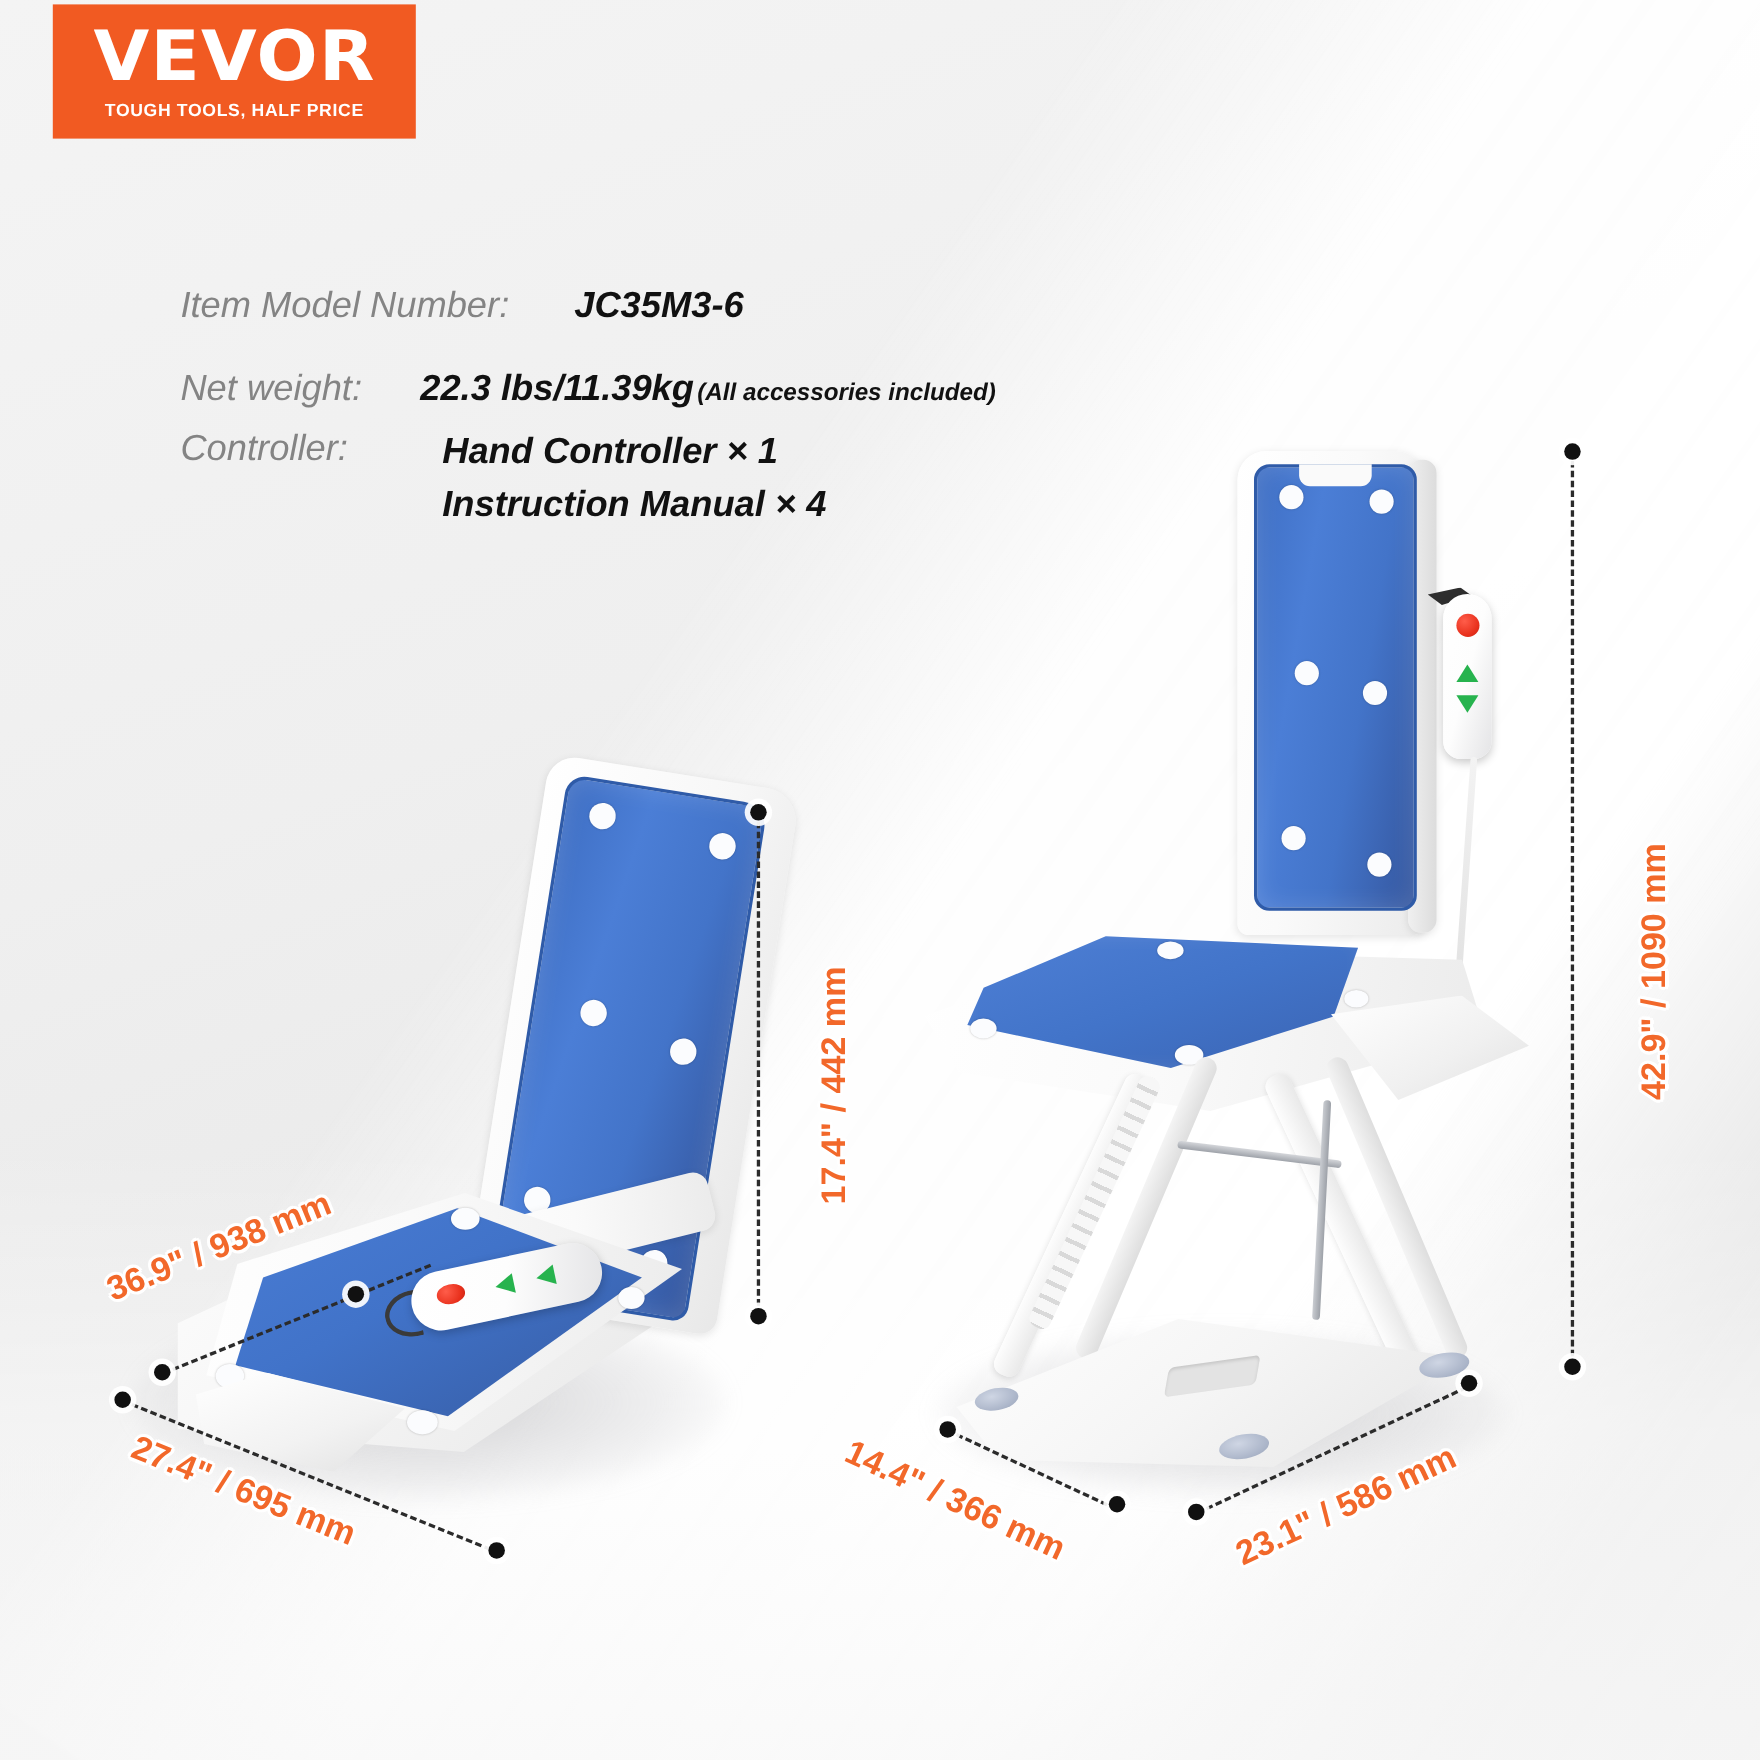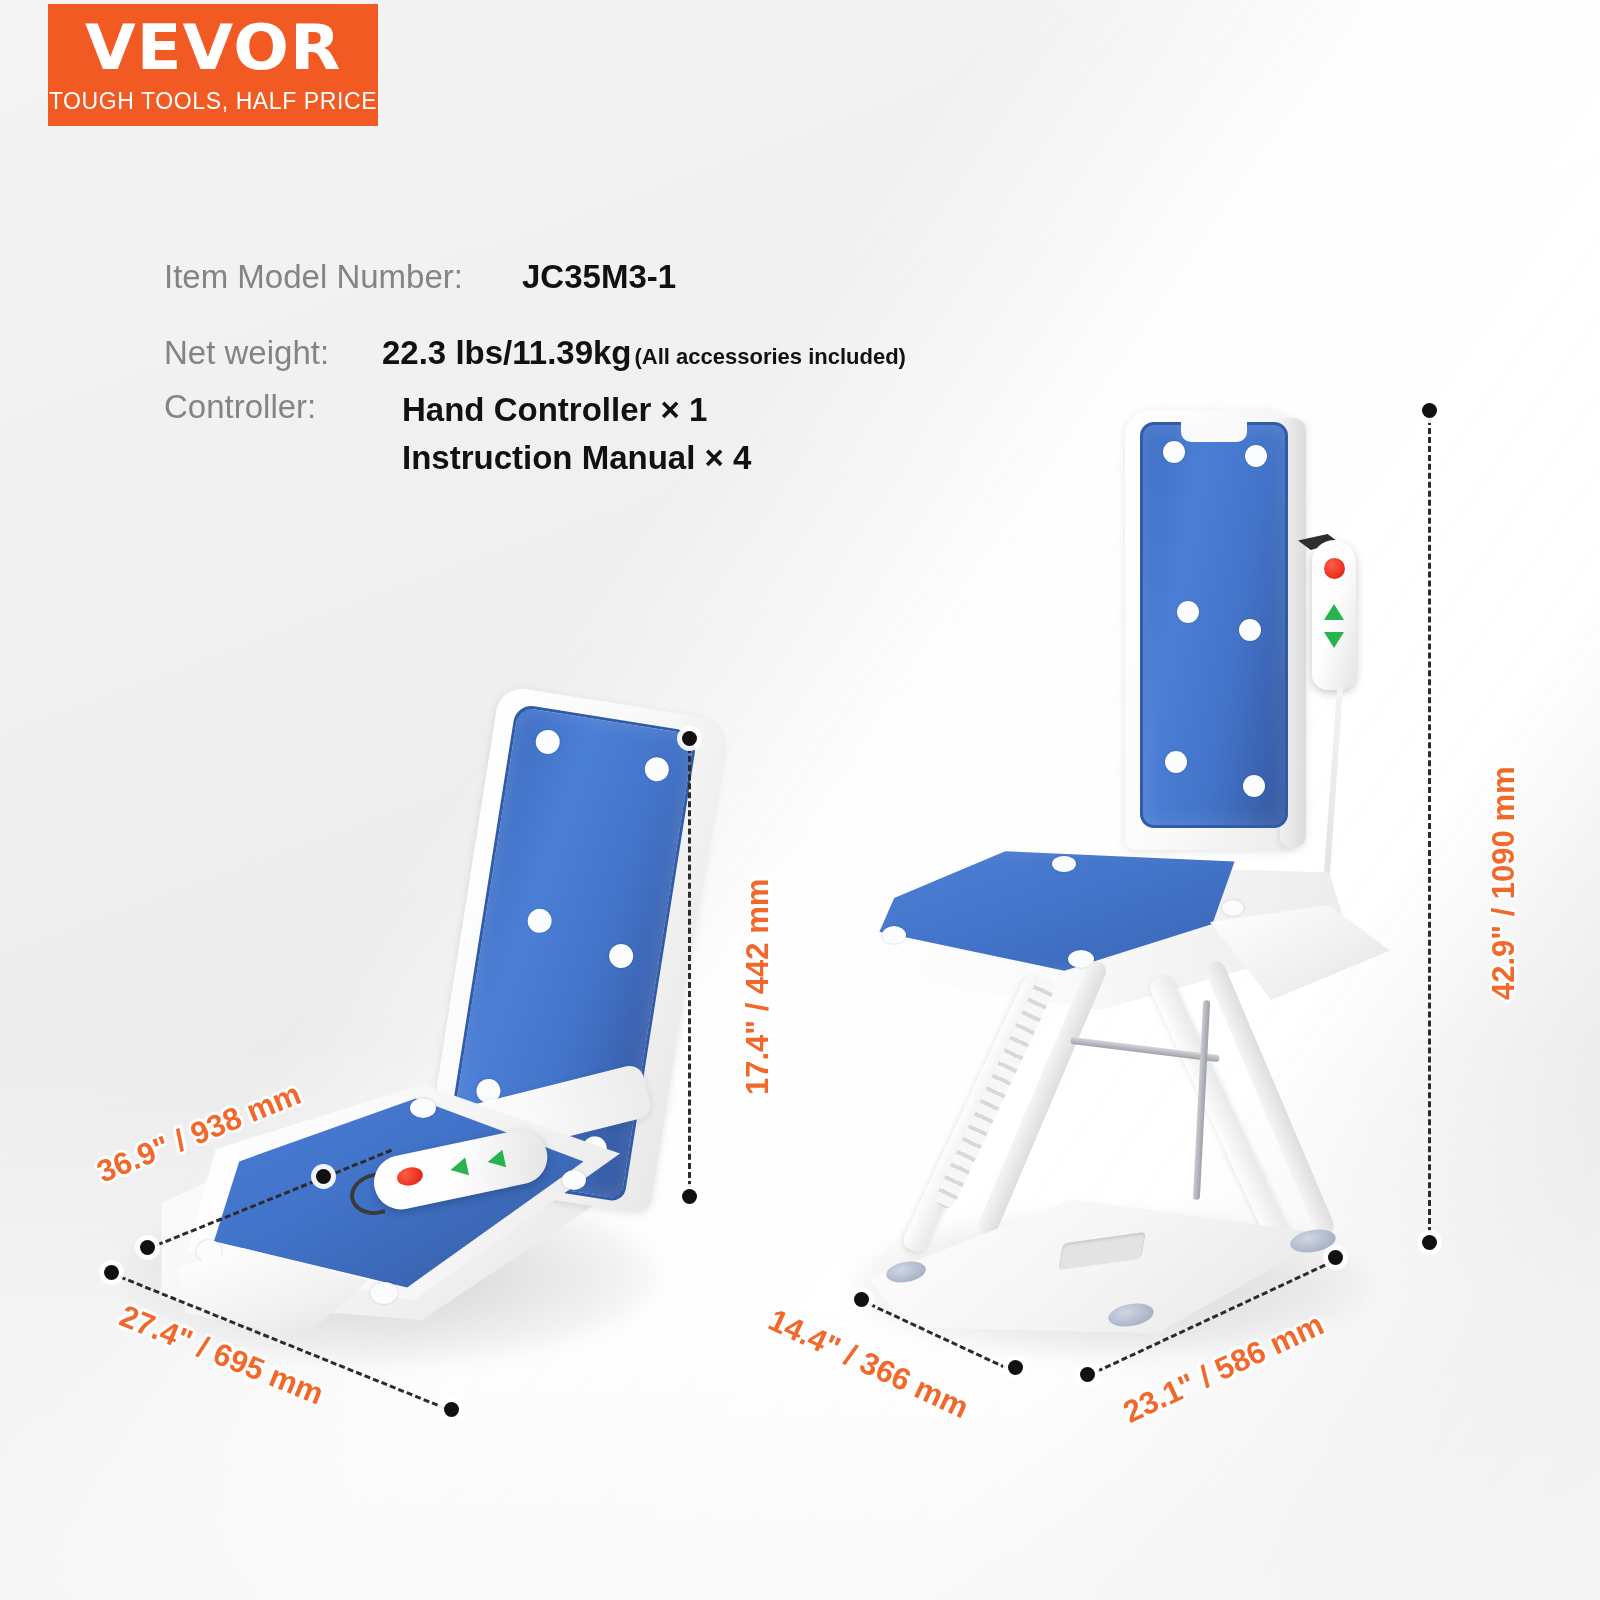--- a/index.html
+++ b/index.html
@@ -58,36 +58,37 @@
     font-family: "DejaVu Sans", sans-serif;
     font-weight: bold;
     font-size: 63px;
     letter-spacing: 1px;
     line-height: 1;
     transform: scaleX(1.04);
   }
   .logo-tag {
     color: #ffffff;
     font-family: "Liberation Sans", sans-serif;
-    font-weight: normal;
-    font-size: 23px;
+    font-weight: bold;
+    font-size: 16px;
     letter-spacing: 0.6px;
     margin-top: 9px;
   }
 
   
   .specs {
     position: absolute;
     left: 164px; top: 258px;
     width: 900px;
   }
   .spec-row {
     display: flex;
     align-items: baseline;
     margin-bottom: 14px;
+    font-style: italic;
   }
   .spec-label {
     color: #848484;
     font-size: 33px;
     font-weight: normal;
     white-space: nowrap;
   }
   .spec-value {
     color: #111111;
     font-size: 33px;
@@ -203,21 +204,21 @@
 
   <div class="logo">
     <div class="logo-word">VEVOR</div>
     <div class="logo-tag">TOUGH TOOLS, HALF PRICE</div>
   </div>
 
   <div class="specs">
 
     <div class="spec-row row-model">
       <span class="spec-label">Item Model Number:</span>
-      <span class="spec-value">JC35M3-1</span>
+      <span class="spec-value">JC35M3-6</span>
     </div>
 
     <div class="spec-row row-weight">
       <span class="spec-label">Net weight:</span>
       <span class="spec-value">22.3 lbs/11.39kg</span>
       <span class="spec-note">(All accessories included)</span>
     </div>
 
     <div class="spec-row row-acc">
       <span class="spec-label">Controller:</span>

